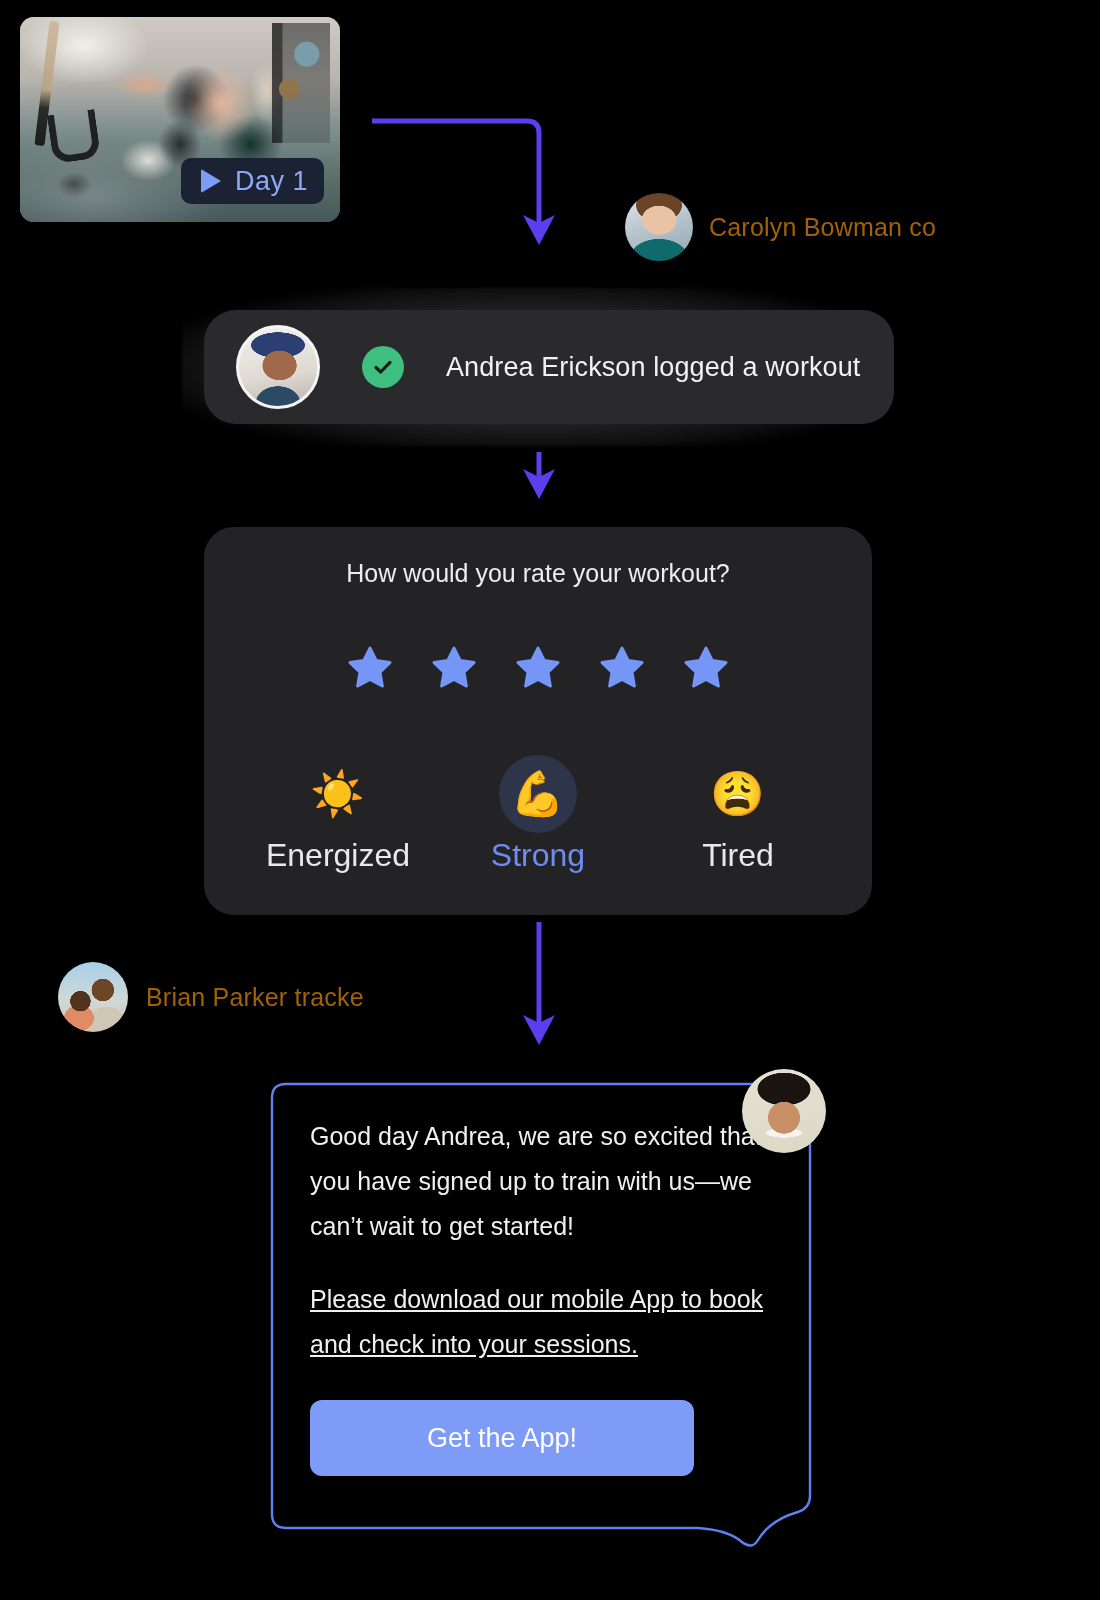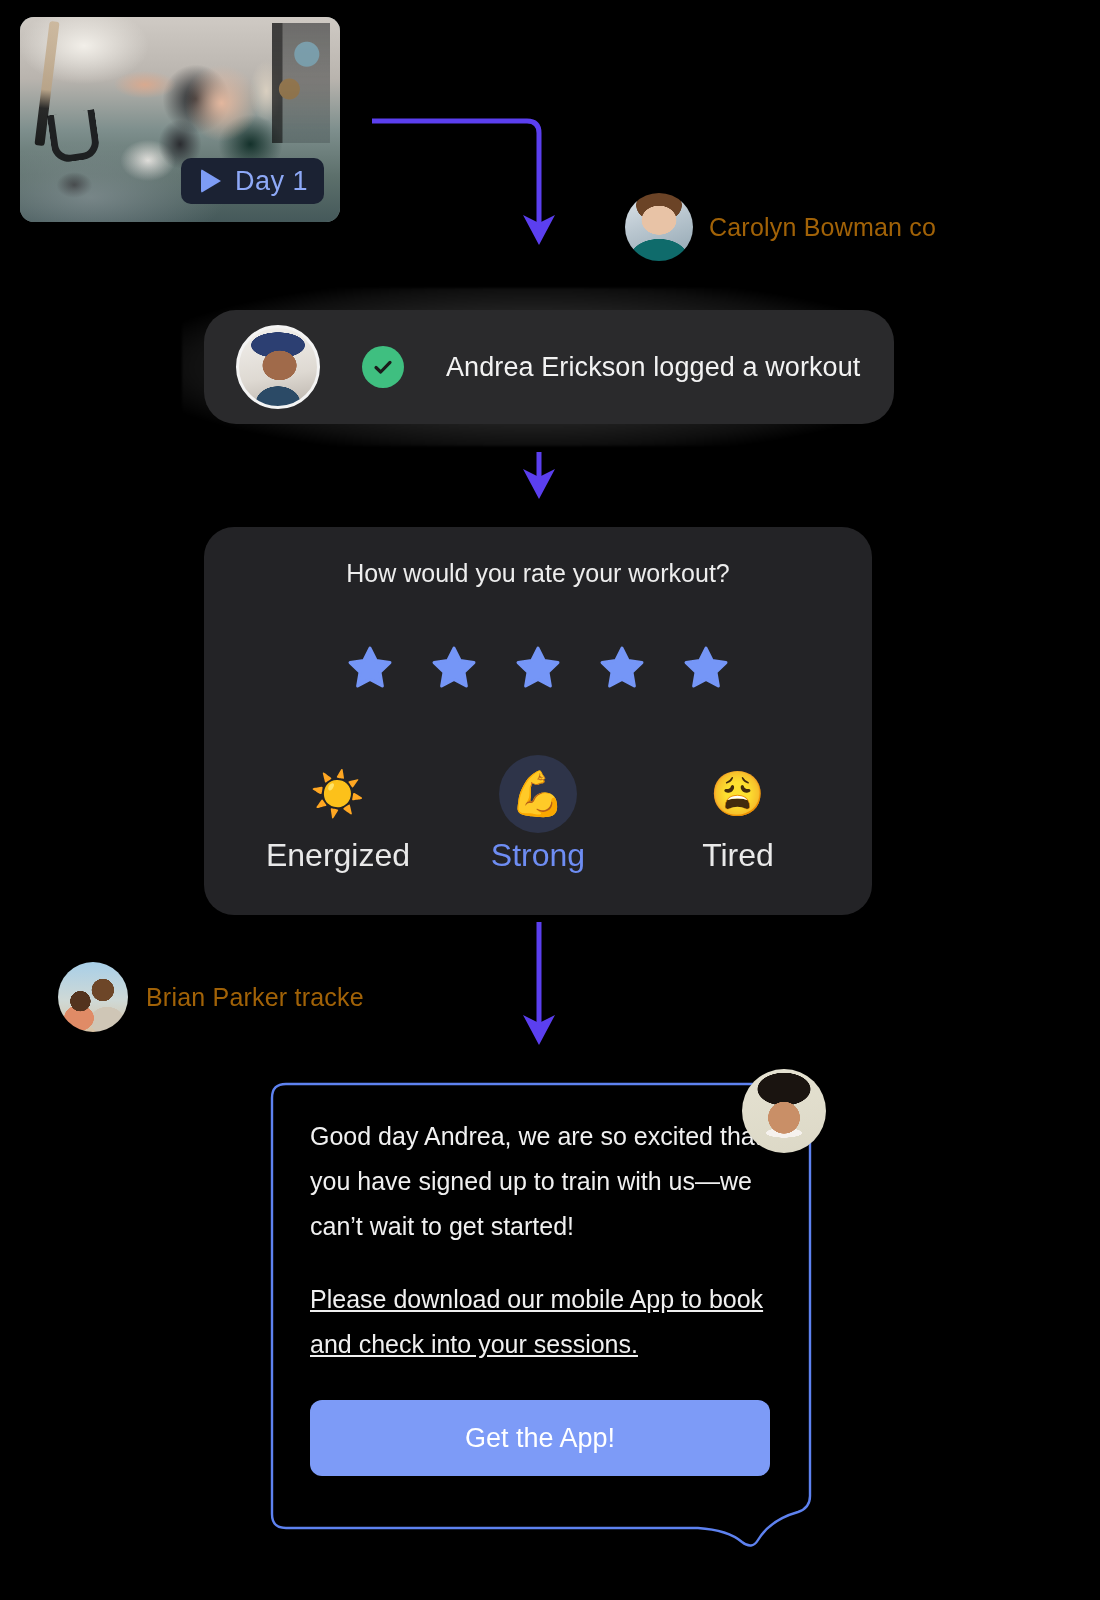--- a/index.html
+++ b/index.html
@@ -239,21 +239,21 @@
   #bubble-text {
     position: absolute; left: 52px; top: 42px; right: 40px;
     color: #f0f0f0;
     font-size: 25px;
     line-height: 45px;
   }
   #bubble-text p { margin: 0 0 28px 0; }
   #bubble-text p:last-child { margin-bottom: 0; text-decoration: underline; }
   #get-app-btn {
     position: absolute; left: 52px; top: 328px;
-    width: 460px; height: 76px;
+    width: 384px; height: 76px;
     border: none;
     border-radius: 12px;
     background: #7d9bf7;
     color: #ffffff;
     font-size: 27px;
     font-family: "Liberation Sans", sans-serif;
     cursor: pointer;
   }
 </style>
 </head>

